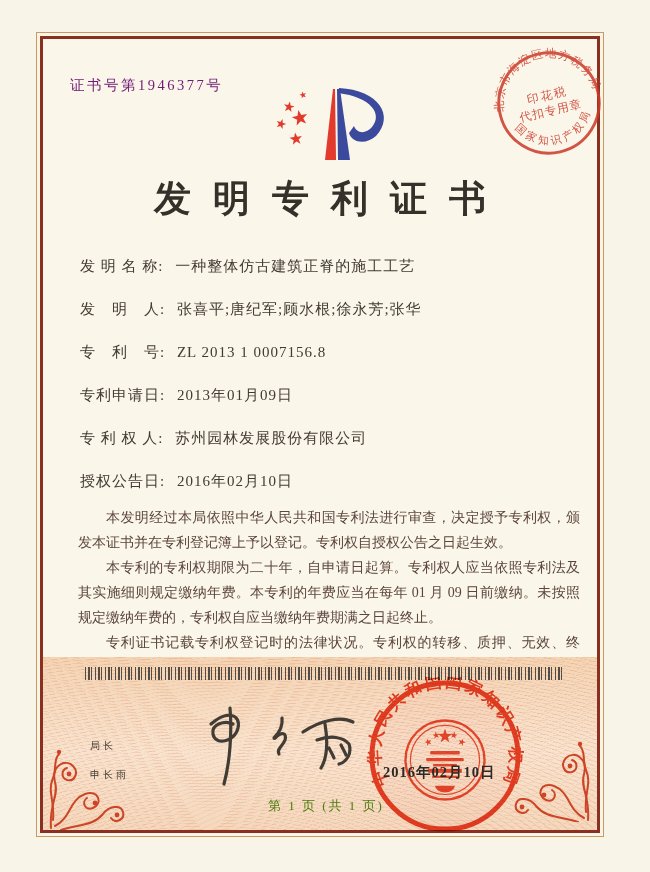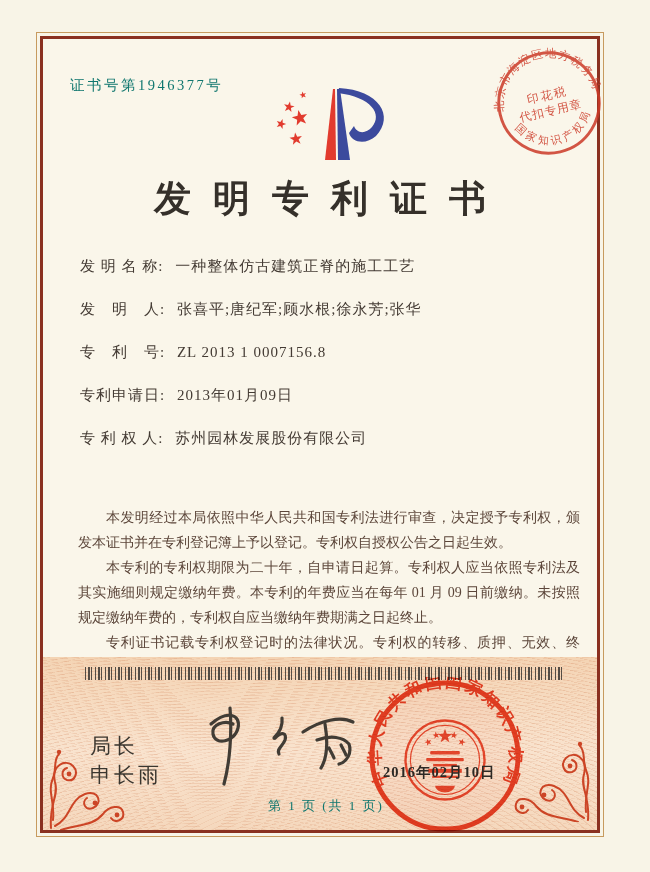--- a/index.html
+++ b/index.html
@@ -10,21 +10,21 @@
   }
   .frame{
     position:absolute;left:40px;top:36px;right:50px;bottom:39px;
     border:3px solid #8a3020;
     outline:1px solid #c79a5e;
     outline-offset:3px;
     background:#faf6ea;
   }
   .cert-no{
     position:absolute;left:70px;top:76px;
-    font-size:14.5px;letter-spacing:2.5px;color:#0f766e;
+    font-size:14.5px;letter-spacing:2.5px;color:#701a75;
   }
   .logo{position:absolute;left:273px;top:82px;width:128px;height:84px;}
   .tax-stamp{
     position:absolute;left:490px;top:44px;width:118px;height:118px;
     transform:rotate(-13deg);opacity:.85;
   }
   .title{
     position:absolute;left:0;right:10px;top:174px;
     text-align:center;font-size:37px;font-weight:700;
     letter-spacing:22px;text-indent:22px;color:#35302a;
@@ -54,32 +54,32 @@
   .barcode{
     position:absolute;left:85px;top:667px;width:477px;height:13px;z-index:2;
     background:repeating-linear-gradient(90deg,
       #2e2c2a 0 1px, transparent 1px 3px,
       #2e2c2a 3px 5px, transparent 5px 6px,
       #2e2c2a 6px 7px, transparent 7px 10px);
     opacity:.8;
   }
   .signoff{
     position:absolute;left:90px;top:731px;z-index:3;
-    font-size:21px;line-height:29px;letter-spacing:3px;color:#3a362f;
+    font-size:10px;line-height:29px;letter-spacing:3px;color:#3a362f;
     font-family:"Liberation Sans","DejaVu Sans",sans-serif;
   }
   .signature{position:absolute;left:183px;top:700px;width:175px;height:95px;z-index:3;}
   .seal{position:absolute;left:366px;top:677px;width:158px;height:158px;z-index:3;mix-blend-mode:multiply;}
   .seal-date{
     position:absolute;left:383px;top:763px;z-index:4;
     font-size:14.5px;font-weight:700;letter-spacing:1px;color:#2c2925;
   }
   .footer{
     position:absolute;left:52px;right:50px;top:797px;z-index:3;
-    text-align:center;font-size:13px;letter-spacing:2px;color:#0f766e;
+    text-align:center;font-size:13px;letter-spacing:2px;color:#4d7c0f;
   }
   .flourish{position:absolute;width:105px;height:128px;z-index:2;}
   .flourish.bl{left:45px;top:702px;}
   .flourish.br{right:56px;top:694px;transform:scaleX(-1);}
 </style>
 </head>
 <body>
 
 <div class="frame"></div>
 
@@ -137,20 +137,24 @@
     <span class="field-label">专　利　号:</span>
     <span class="field-value">ZL 2013 1 0007156.8</span>
   </div>
   <div class="field-row">
     <span class="field-label">专利申请日:</span>
     <span class="field-value">2013年01月09日</span>
   </div>
   <div class="field-row">
     <span class="field-label">专 利 权 人:</span>
     <span class="field-value">苏州园林发展股份有限公司</span>
+  </div>
+  <div class="field-row">
+    <span class="field-label">授权公告日:</span>
+    <span class="field-value">2016年02月10日</span>
   </div>
 </div>
 
 <div class="body-text">
   <p>本发明经过本局依照中华人民共和国专利法进行审查，决定授予专利权，颁发本证书并在专利登记簿上予以登记。专利权自授权公告之日起生效。</p>
   <p>本专利的专利权期限为二十年，自申请日起算。专利权人应当依照专利法及其实施细则规定缴纳年费。本专利的年费应当在每年 01 月 09 日前缴纳。未按照规定缴纳年费的，专利权自应当缴纳年费期满之日起终止。</p>
   <p>专利证书记载专利权登记时的法律状况。专利权的转移、质押、无效、终止、恢复和专利权人的姓名或名称、国籍、地址变更等事项记载在专利登记簿上。</p>
 </div>
 
 <div class="band"></div>

